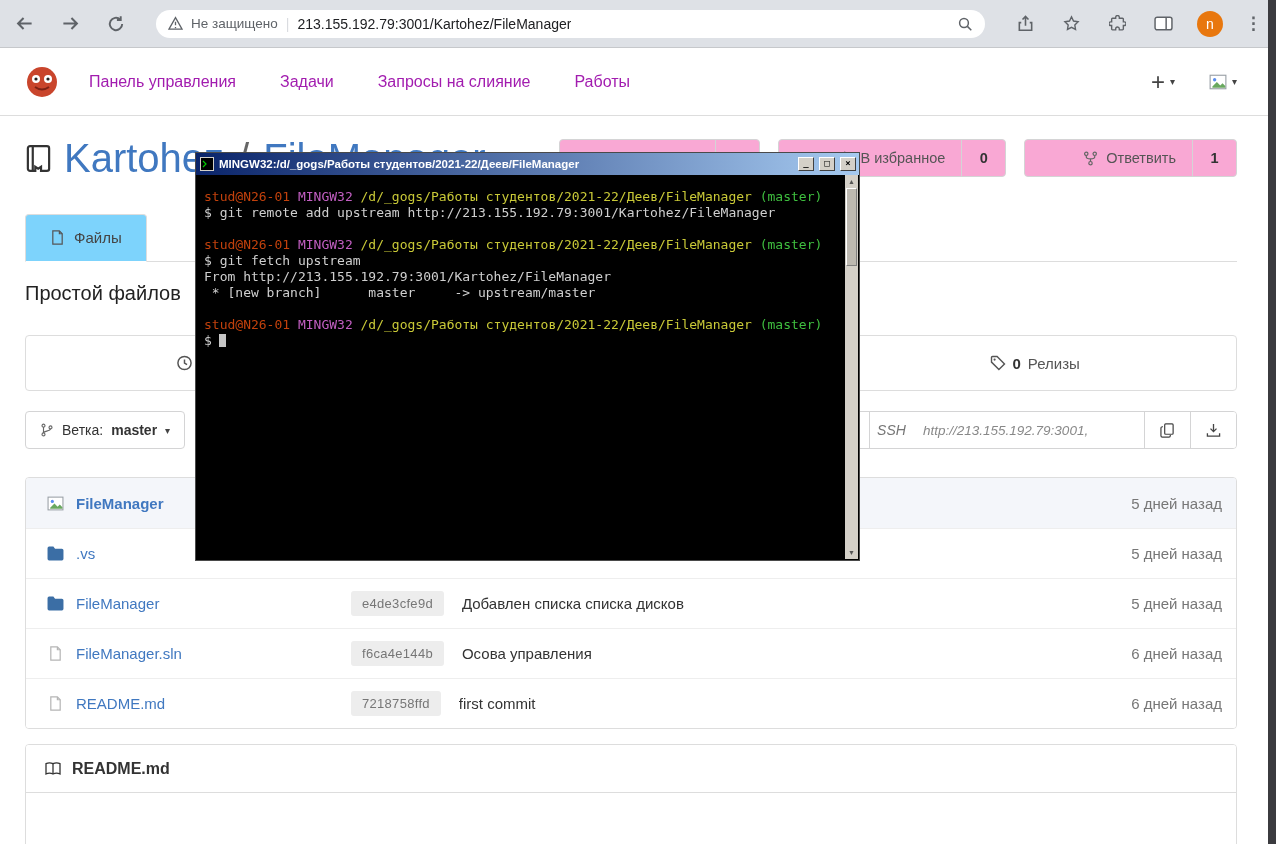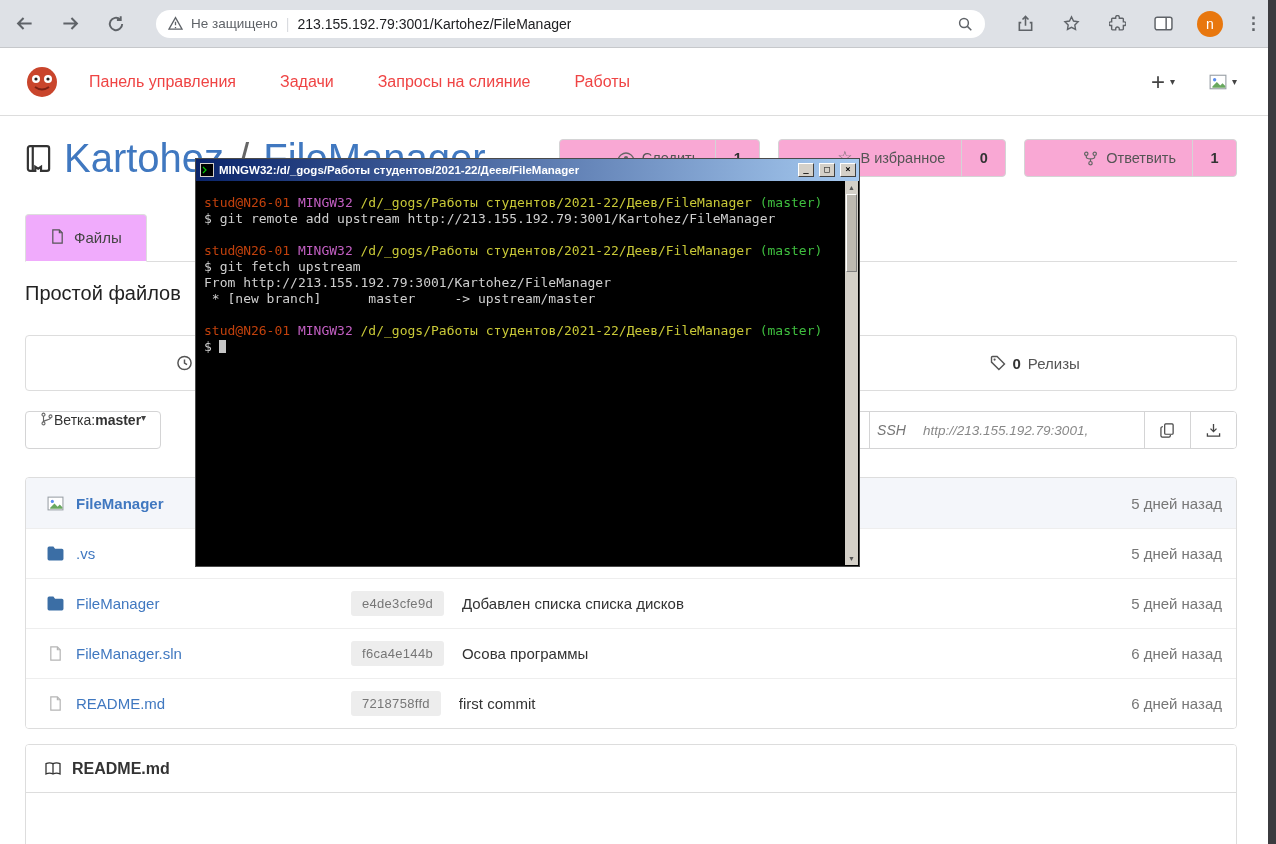--- a/index.html
+++ b/index.html
@@ -17,21 +17,21 @@
   .omni-sep { color:#dadce0; font-size:14px; }
   .omni-url { color:#202124; font-size:14px; white-space:nowrap; overflow:hidden; }
   .omni-zoom { margin-left:auto; }
   .avatar-chip { width:26px; height:26px; border-radius:50%; background:#e8770e; color:#fff;
                  font-size:14px; display:flex; align-items:center; justify-content:center; flex:0 0 auto;}
   .kebab { color:#5f6368; font-size:17px; font-weight:bold; }
 
   
   .gnav { height:68px; border-bottom:1px solid #ddd; display:flex; align-items:center;
           padding:0 39px 0 25px; background:#fff; }
-  .gnav a.navitem { color:#ef4444; font-size:16px; text-decoration:none; padding:0 22px; white-space:nowrap; }
+  .gnav a.navitem { color:#a21caf; font-size:16px; text-decoration:none; padding:0 22px; white-space:nowrap; }
   .gnav a.navitem:first-of-type { padding-left:30px; }
   .gnav-right { margin-left:auto; display:flex; align-items:center; gap:34px; }
   .menu-grp { display:flex; align-items:center; gap:5px; cursor:pointer; }
   .plus-glyph { font-size:24px; color:#444; line-height:20px; }
   .caret { font-size:10px; color:#444; }
 
   
   .container { margin-left:25px; width:1212px; }
 
   .repo-header { margin-top:20px; display:flex; align-items:center; height:44px; }
@@ -39,35 +39,35 @@
   .repo-title a { color:#4078c0; text-decoration:none; }
   .repo-slash { color:#666; margin:0 2px; }
   .hdr-actions { margin-left:auto; display:flex; gap:18px; }
   .lbl-btn { display:flex; height:38px; border:1px solid #d4d4d5; border-radius:4px; overflow:hidden; background:#f9a8d4;padding-left:42px; }
   .lbl-btn .btn-main { display:flex; align-items:center; gap:8px; padding:0 16px; font-size:14.5px; color:#555; cursor:pointer; }
   .lbl-btn .btn-count { display:flex; align-items:center; justify-content:center; min-width:44px;
                         border-left:1px solid #d4d4d5; font-size:14.5px; font-weight:bold; color:#333; cursor:pointer; }
   .glyph-star { font-size:17px; color:#666; line-height:14px; }
 
   .tabbar { margin-top:32px; border-bottom:1px solid #ddd; height:50px; display:flex; align-items:flex-end; }
-  .tab { display:inline-flex; gap:9px; padding:14px 24px 15px 24px;
+  .tab { display:inline-flex; align-items:center; gap:9px; padding:14px 24px 15px 24px;
          border:1px solid #ddd; border-bottom:1px solid #fff; border-radius:4px 4px 0 0;
-         background:#f0abfc; margin-bottom:-1px; font-size:15px; color:#444; cursor:pointer; }
+         background:#7dd3fc; margin-bottom:-1px; font-size:15px; color:#444; cursor:pointer; }
 
   .desc { margin-top:20px; font-size:20px; color:#222; }
 
   .stats { margin-top:30px; height:56px; border:1px solid #ddd; border-radius:4px; display:flex; }
   .stat-seg { flex:1; display:flex; align-items:center; justify-content:center; gap:7px;
               font-size:15px; color:#555; position:relative; }
   .stat-seg + .stat-seg { border-left:1px solid #ddd; }
   .stat-num { font-weight:bold; color:#333; }
   .hist-abs { position:absolute; left:150px; top:50%; transform:translateY(-50%); }
 
   .branchbar { margin-top:20px; display:flex; align-items:center; justify-content:space-between; height:38px; }
-  .branch-btn { display:flex; gap:0; height:38px; padding:0 14px;
+  .branch-btn { display:flex; align-items:center; gap:8px; height:38px; padding:0 14px;
                 border:1px solid #d4d4d5; border-radius:4px; background:#fff; font-size:14px; color:#333; cursor:pointer; }
   .branch-name { font-weight:bold; }
   .clone-group { display:flex; height:38px; border:1px solid #d4d4d5; border-radius:4px; overflow:hidden; background:#fff; }
   .clone-group > * + * { border-left:1px solid #d4d4d5;font-style:italic; }
   .proto-btn { display:flex; align-items:center; justify-content:center; font-size:14px; cursor:pointer; }
   .proto-http { width:57px; color:#333; }
   .proto-ssh  { width:44px; color:#767676; }
   .clone-input { width:231px; border:none; outline:none; color:#888; font-size:13.5px;
                  padding:0 10px; font-family:"Liberation Sans",sans-serif; }
   .icon-cell { width:46px; display:flex; align-items:center; justify-content:center; cursor:pointer; background:#fff; }
@@ -84,21 +84,21 @@
              letter-spacing:.3px; text-decoration:none; flex:0 0 auto; }
   .fmsg { margin-left:18px; color:#333; white-space:nowrap; overflow:hidden; }
   .fage { margin-left:auto; color:#777; white-space:nowrap; padding-left:12px; }
 
   .readme { margin-top:15px; border:1px solid #ddd; border-radius:4px; overflow:hidden; }
   .readme-hd { height:48px; display:flex; align-items:center; gap:10px; padding:0 18px;
                border-bottom:1px solid #ddd; font-size:16px; font-weight:bold; color:#333; background:#fff; }
   .readme-body { height:70px; background:#fff; }
 
   
-  .term { position:absolute; left:195px; top:158px; width:665px; height:409px; z-index:50;
+  .term { position:absolute; left:195px; top:152px; width:665px; height:409px; z-index:50;
           border:1px solid #4a4a4a; background:#000; }
   .t-titlebar { height:22px; background:linear-gradient(90deg,#0a246a,#a6caf0); display:flex;
                 align-items:center; padding:0 3px 0 4px; gap:5px; cursor:default; }
   .t-title { color:#fff; font-size:11.5px; font-weight:bold; white-space:nowrap; overflow:hidden; flex:1; }
   .t-btn { width:16px; height:14px; background:#d4d0c8; border:1px solid;
            border-color:#fff #404040 #404040 #fff; font-size:9px; line-height:11px; font-weight:bold;
            color:#000; text-align:center; cursor:pointer; flex:0 0 auto;
            font-family:"DejaVu Sans Mono",monospace; }
   .t-body { position:absolute; top:22px; left:0; right:0; bottom:0; background:#000;
             padding:14px 20px 0 8px; font-family:"DejaVu Sans Mono",monospace; font-size:13px;
@@ -371,21 +371,21 @@
 
     <div class="frow">
       <span class="fico">
         <svg width="15" height="15" viewBox="0 0 16 16">
             <path d="M3 1h7l3 3v11H3z" fill="none" stroke="#b5b5b5" stroke-width="1.3"></path>
             <path d="M10 1v3h3" fill="none" stroke="#b5b5b5" stroke-width="1.3"></path>
           </svg>
       </span>
       <span class="fname-col"><a class="flink" href="#">FileManager.sln</a></span>
       <a class="fcommit" href="#">f6ca4e144b</a>
-      <span class="fmsg">Осова программы</span>
+      <span class="fmsg">Осова управления</span>
       <span class="fage">6 дней назад</span>
     </div>
 
     <div class="frow">
       <span class="fico">
         <svg width="15" height="15" viewBox="0 0 16 16">
             <path d="M3 1h7l3 3v11H3z" fill="none" stroke="#b5b5b5" stroke-width="1.3"></path>
             <path d="M10 1v3h3" fill="none" stroke="#b5b5b5" stroke-width="1.3"></path>
           </svg>
       </span>

